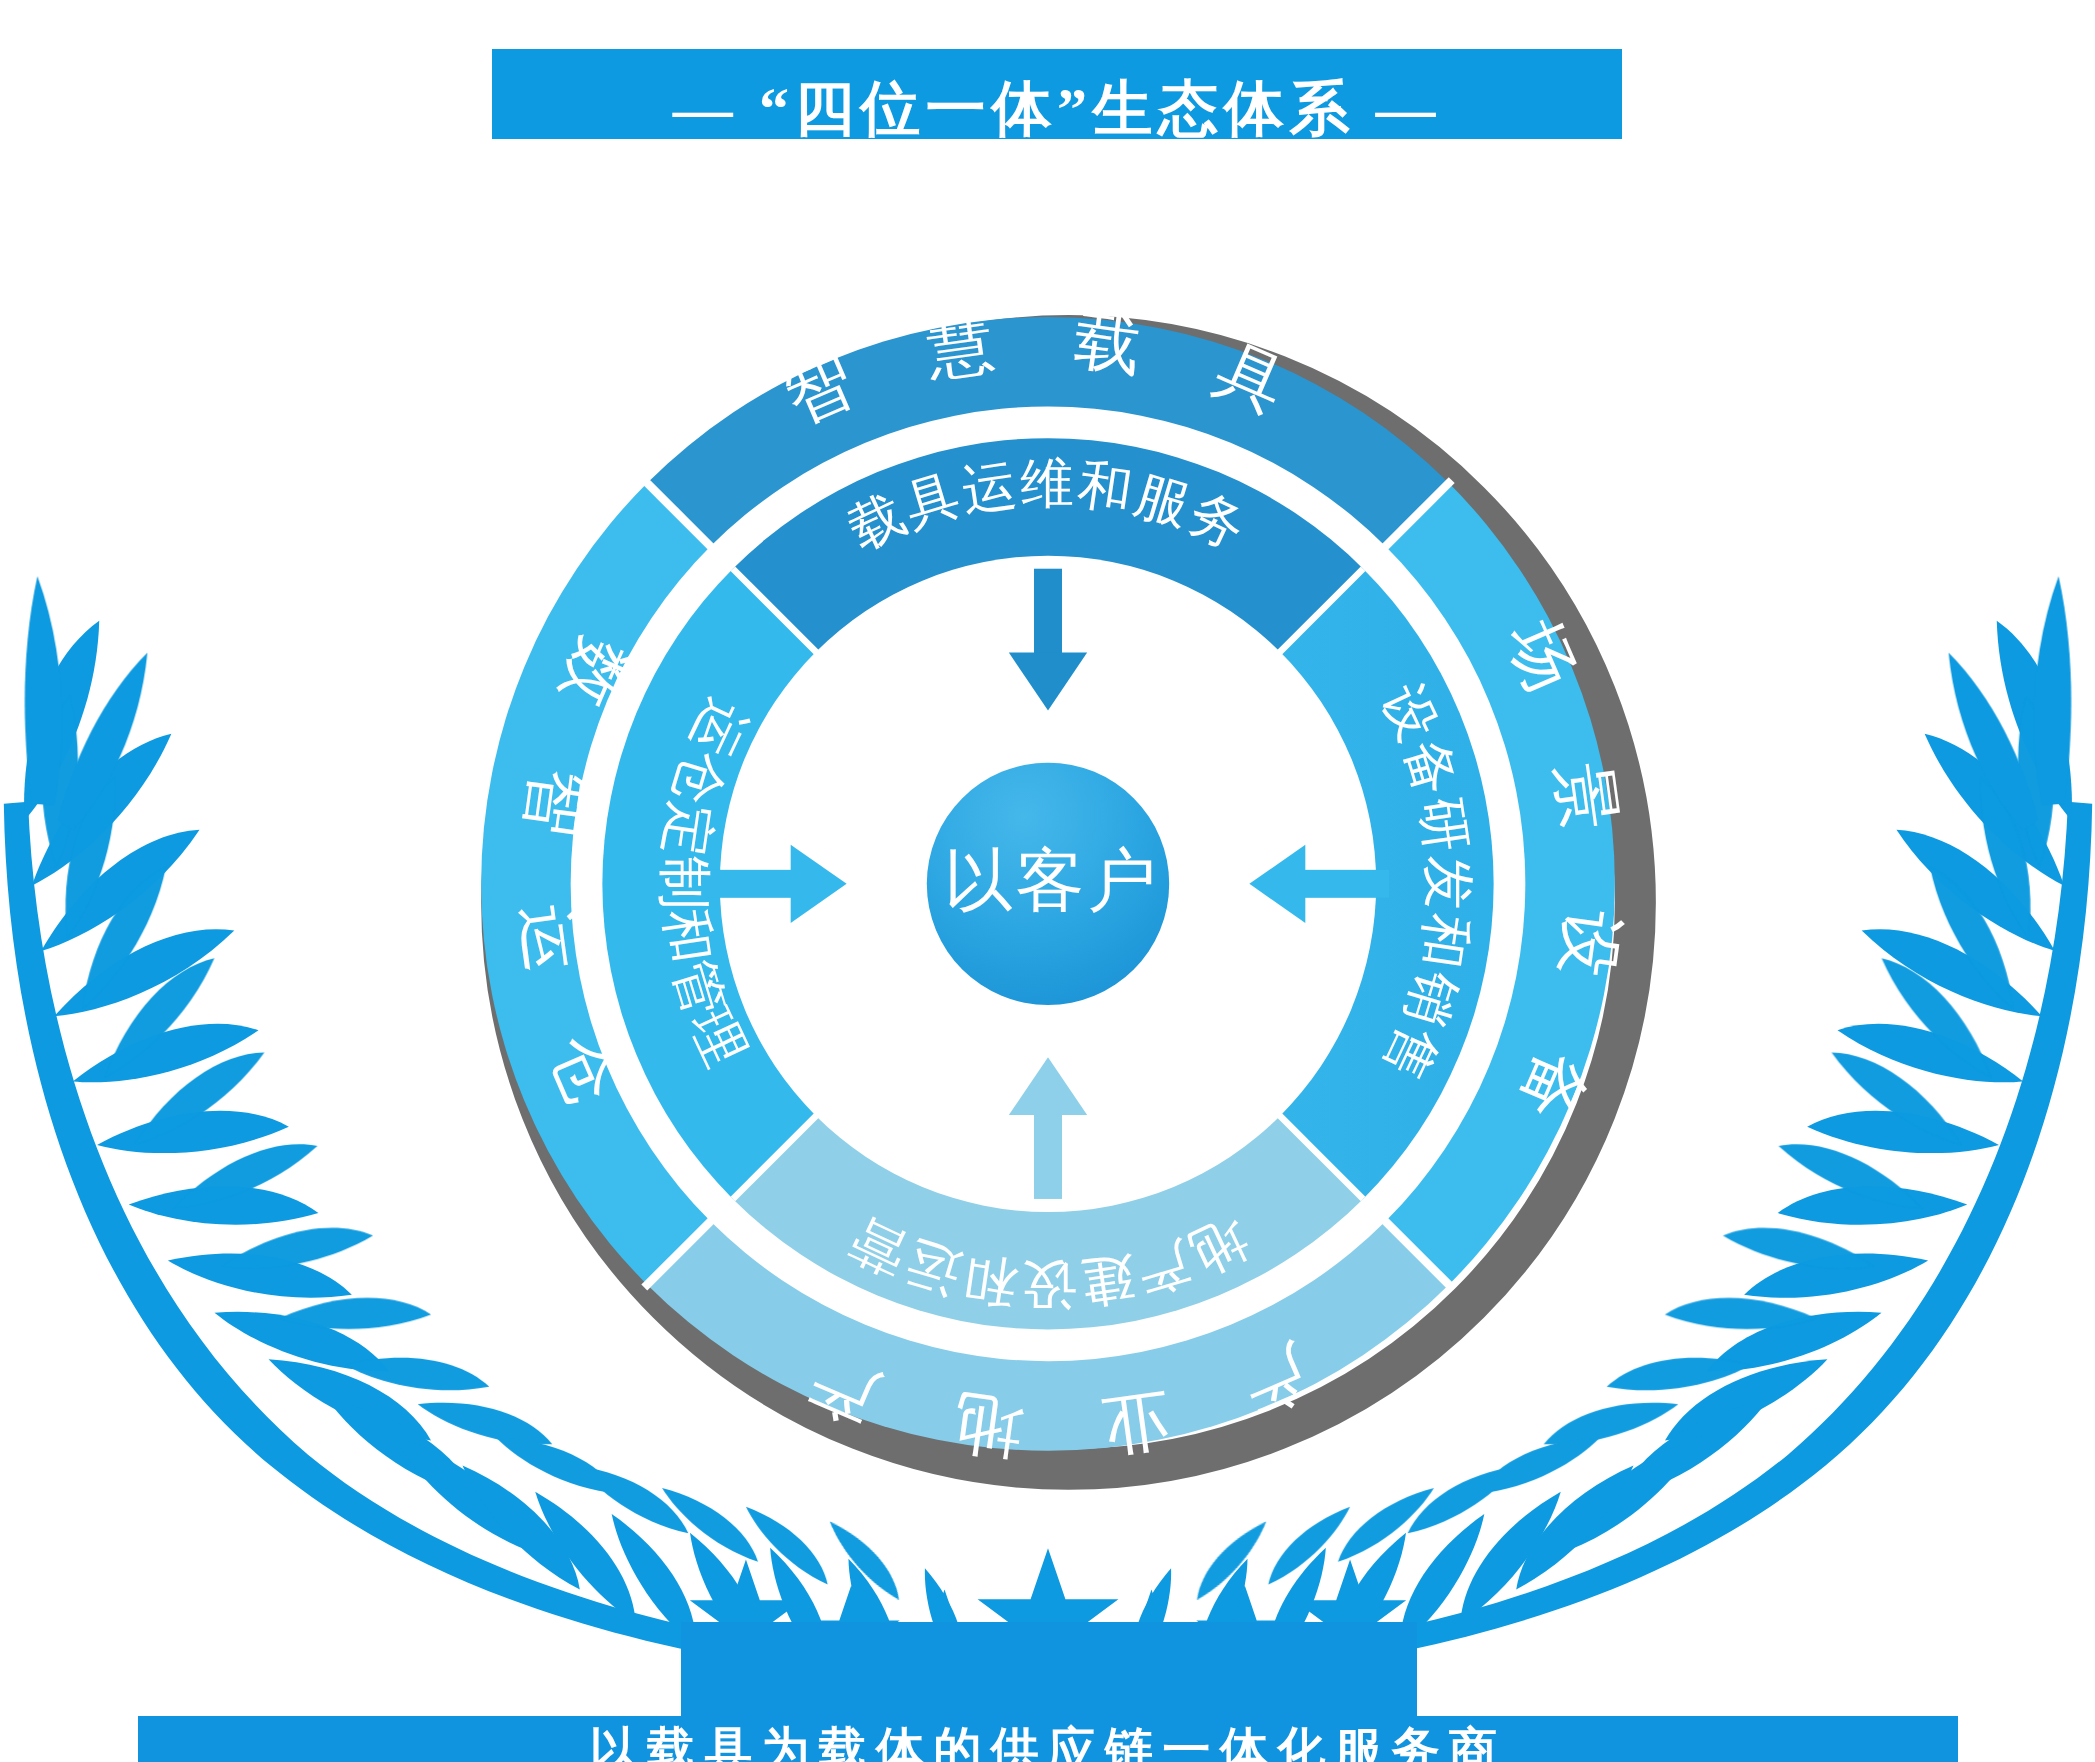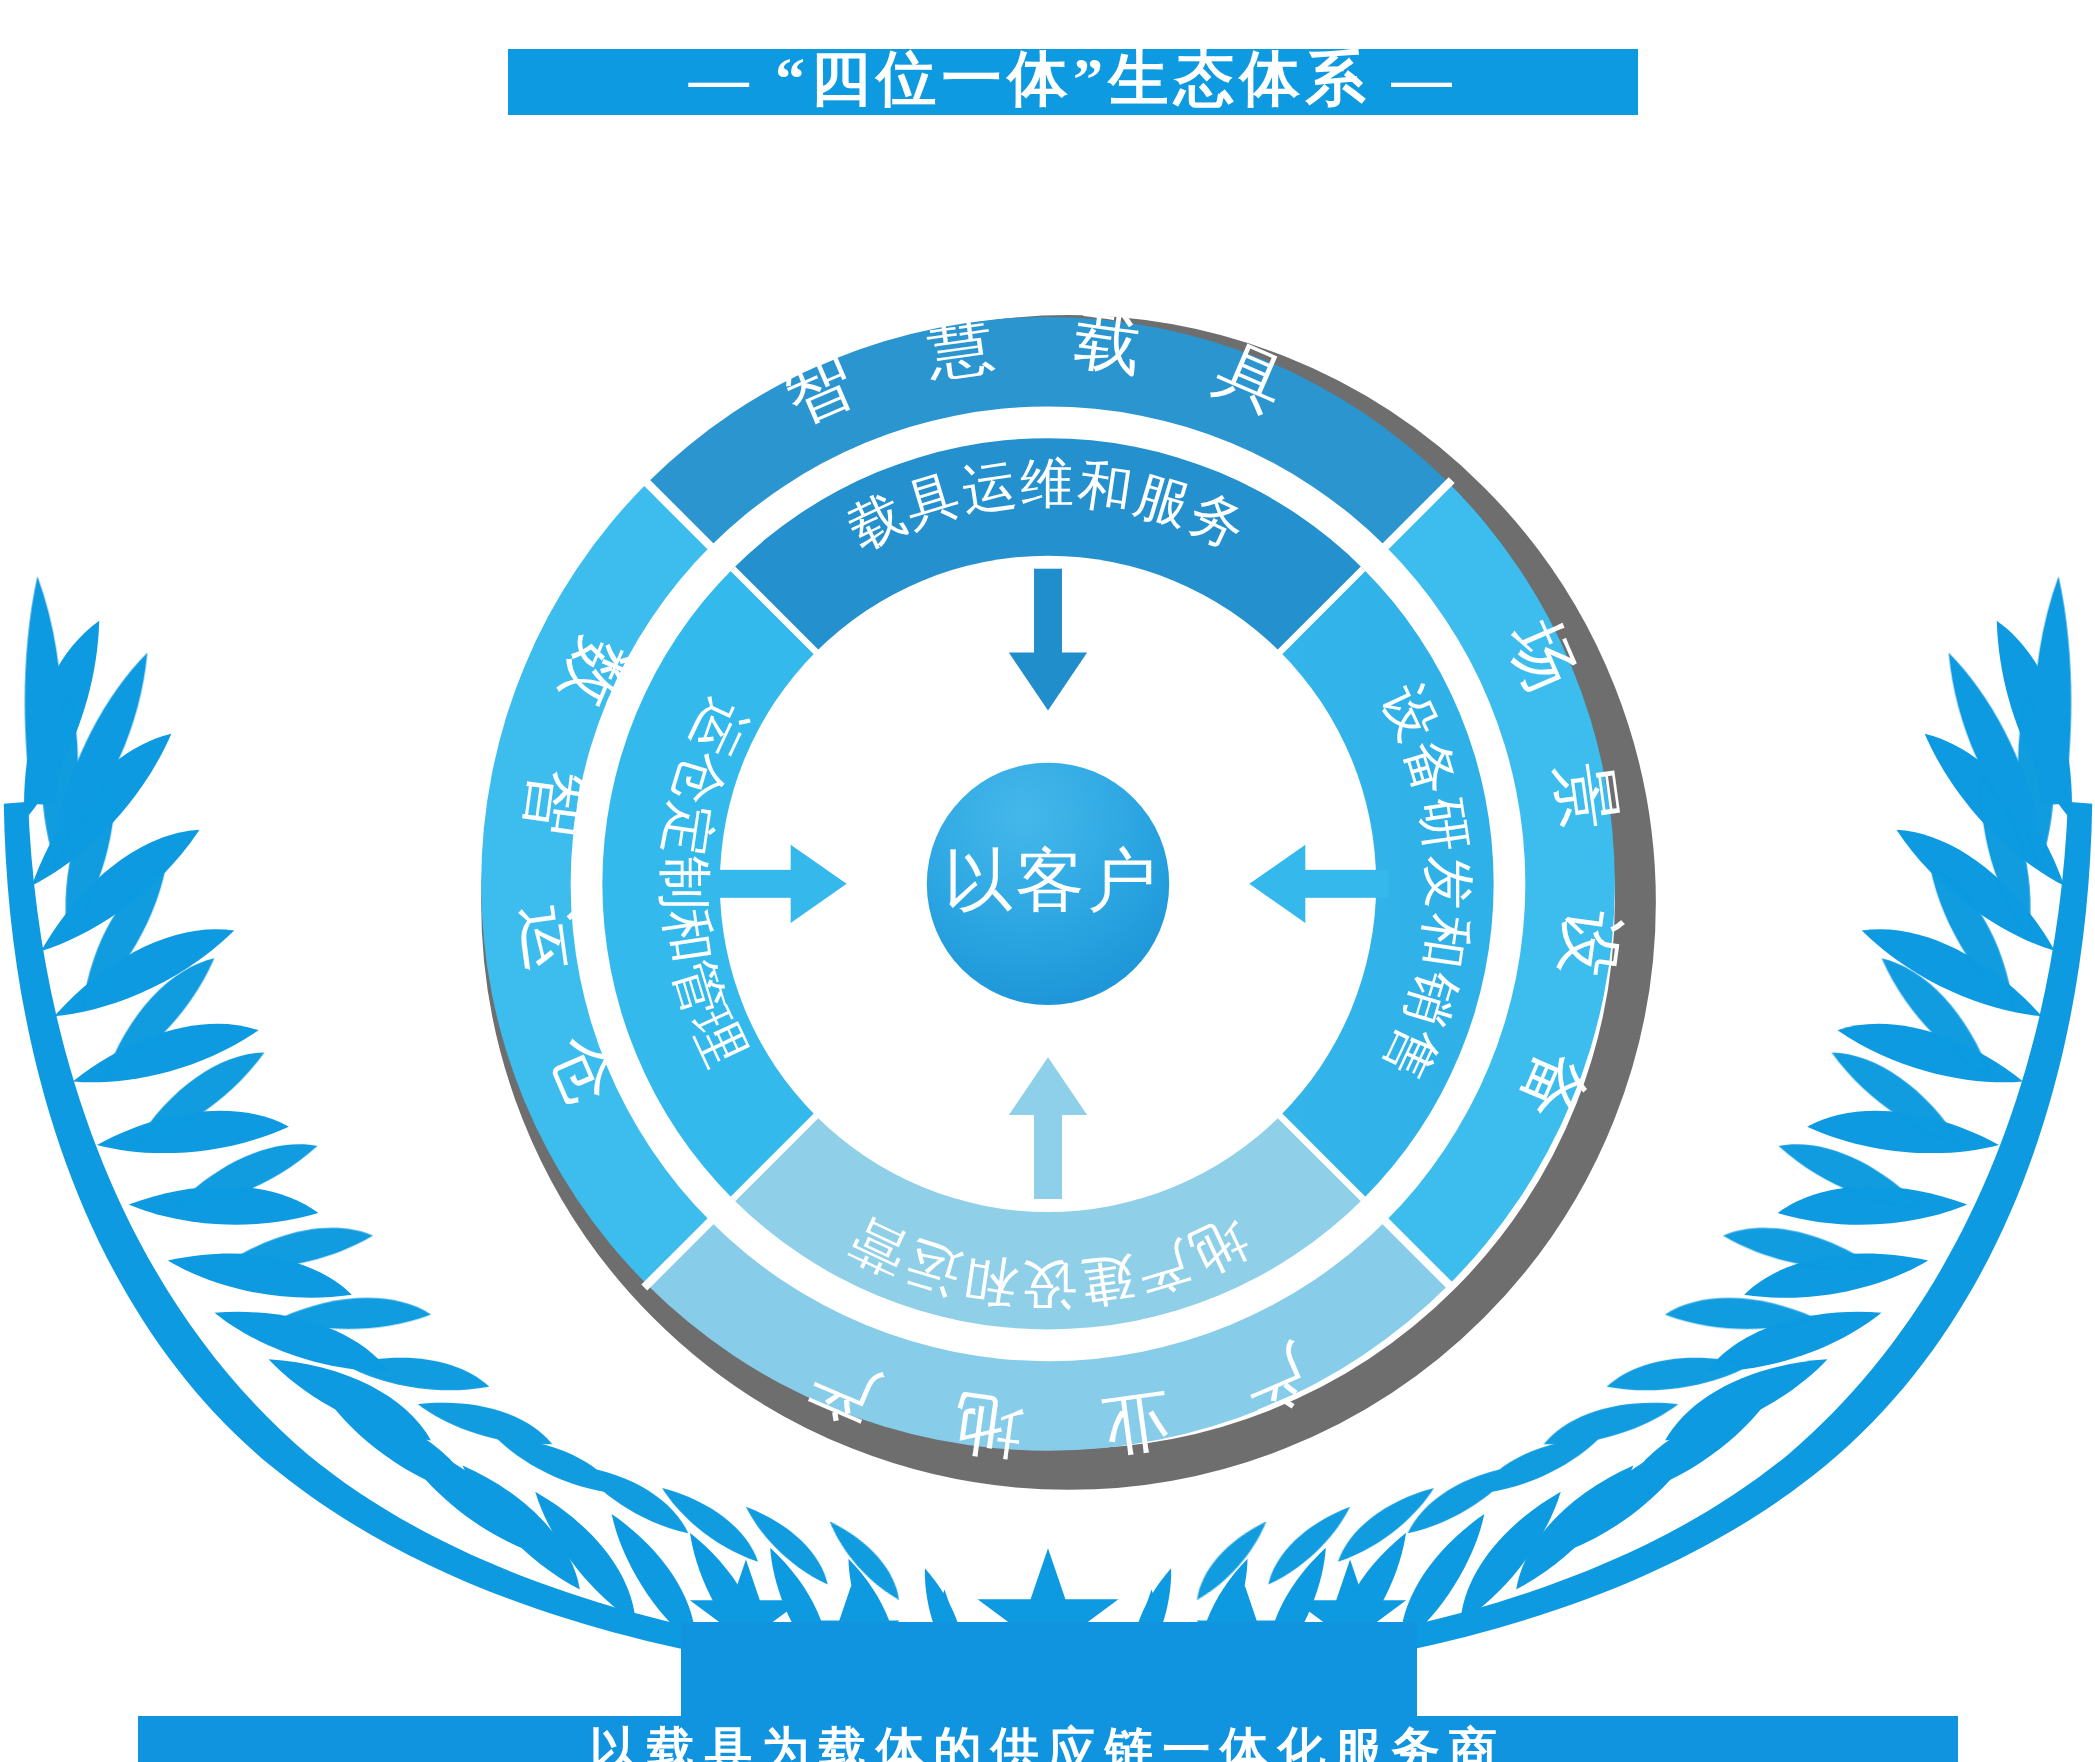--- a/index.html
+++ b/index.html
@@ -6,22 +6,22 @@
   body{
     width:2096px;height:1763px;
     font-family:"Liberation Sans","DejaVu Sans",sans-serif;
     overflow:hidden;position:relative;
   }
   #stage{position:absolute;inset:0;width:2096px;height:1763px;}
   svg.layer{position:absolute;left:0;top:0;width:2096px;height:1763px;}
 
   
   #title-banner{
-    position:absolute;left:508px;top:49px;width:1130px;height:66px;
-    background:#0d9ae0;display:flex;align-items:flex-start;justify-content:center;
+    position:absolute;left:492px;top:49px;width:1130px;height:90px;
+    background:#0d9ae0;display:flex;align-items:flex-end;justify-content:center;
   }
   #title-banner .ttxt{
     color:#ffffff;font-size:60px;font-weight:700;letter-spacing:5.6px;
     white-space:nowrap;line-height:1;
     font-family:"Liberation Serif","DejaVu Serif",serif;
   }
 
   
   #bottom-banner{
     position:absolute;left:138px;top:1716px;width:1820px;height:67px;

